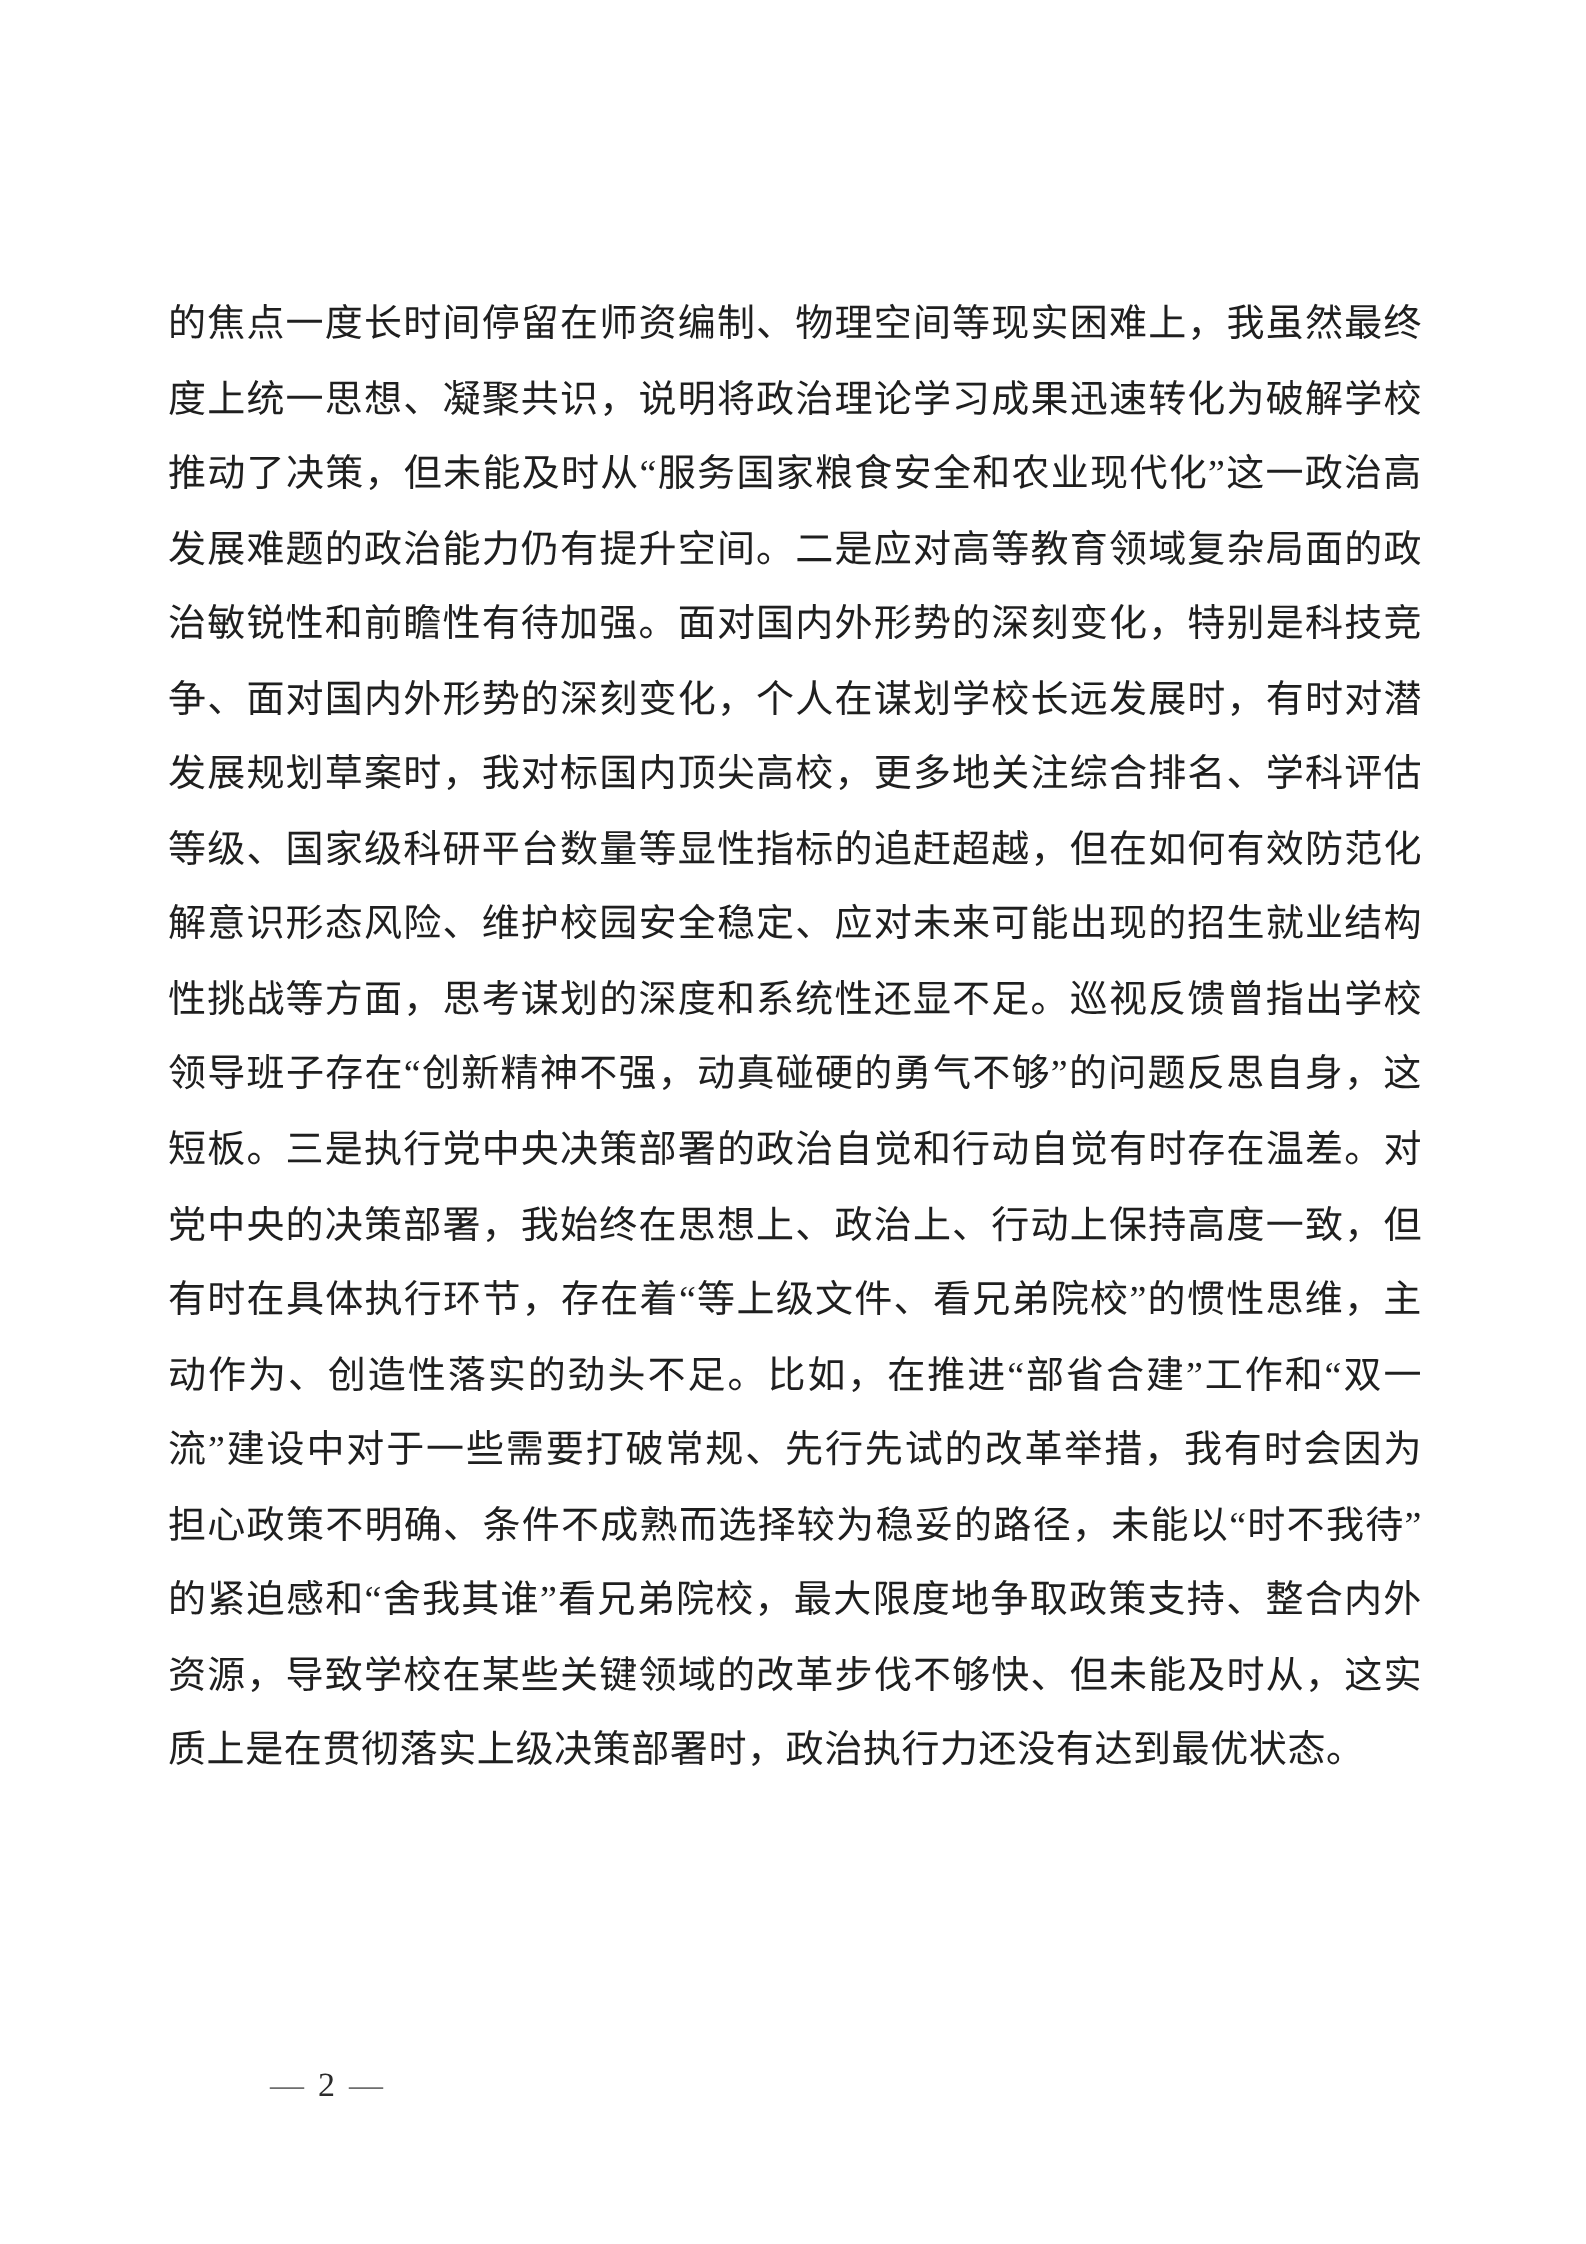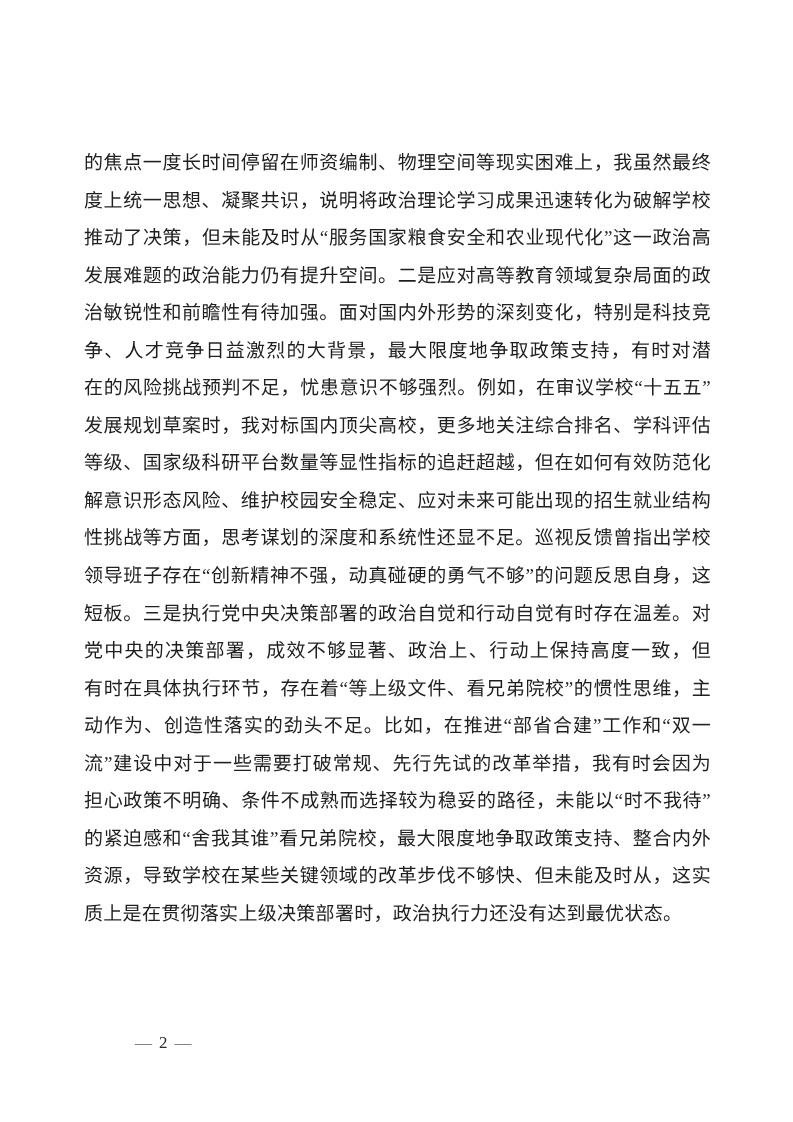--- a/index.html
+++ b/index.html
@@ -55,29 +55,28 @@
 <body>
 
 <div class="page">
 
   <div class="text-body">
     <div class="text-line">的焦点一度长时间停留在师资编制、物理空间等现实困难上，我虽然最终</div>
     <div class="text-line">度上统一思想、凝聚共识，说明将政治理论学习成果迅速转化为破解学校</div>
     <div class="text-line">推动了决策，但未能及时从“服务国家粮食安全和农业现代化”这一政治高</div>
     <div class="text-line">发展难题的政治能力仍有提升空间。二是应对高等教育领域复杂局面的政</div>
     <div class="text-line">治敏锐性和前瞻性有待加强。面对国内外形势的深刻变化，特别是科技竞</div>
-    <div class="text-line">争、人才竞争日益激烈的大背景，最大限度地争取政策支持，有时对潜</div>
-    <div class="text-line">在的风险挑战预判不足，忧患意识不够强烈。例如，在审议学校“十五五”</div>
+    <div class="text-line">争、面对国内外形势的深刻变化，个人在谋划学校长远发展时，有时对潜</div>
     <div class="text-line">发展规划草案时，我对标国内顶尖高校，更多地关注综合排名、学科评估</div>
     <div class="text-line">等级、国家级科研平台数量等显性指标的追赶超越，但在如何有效防范化</div>
     <div class="text-line">解意识形态风险、维护校园安全稳定、应对未来可能出现的招生就业结构</div>
     <div class="text-line">性挑战等方面，思考谋划的深度和系统性还显不足。巡视反馈曾指出学校</div>
     <div class="text-line">领导班子存在“创新精神不强，动真碰硬的勇气不够”的问题反思自身，这</div>
     <div class="text-line">短板。三是执行党中央决策部署的政治自觉和行动自觉有时存在温差。对</div>
-    <div class="text-line">党中央的决策部署，成效不够显著、政治上、行动上保持高度一致，但</div>
+    <div class="text-line">党中央的决策部署，我始终在思想上、政治上、行动上保持高度一致，但</div>
     <div class="text-line">有时在具体执行环节，存在着“等上级文件、看兄弟院校”的惯性思维，主</div>
     <div class="text-line">动作为、创造性落实的劲头不足。比如，在推进“部省合建”工作和“双一</div>
     <div class="text-line">流”建设中对于一些需要打破常规、先行先试的改革举措，我有时会因为</div>
     <div class="text-line">担心政策不明确、条件不成熟而选择较为稳妥的路径，未能以“时不我待”</div>
     <div class="text-line">的紧迫感和“舍我其谁”看兄弟院校，最大限度地争取政策支持、整合内外</div>
     <div class="text-line">资源，导致学校在某些关键领域的改革步伐不够快、但未能及时从，这实</div>
     <div class="text-line last">质上是在贯彻落实上级决策部署时，政治执行力还没有达到最优状态。</div>
   </div>
 
   <div class="footer">

